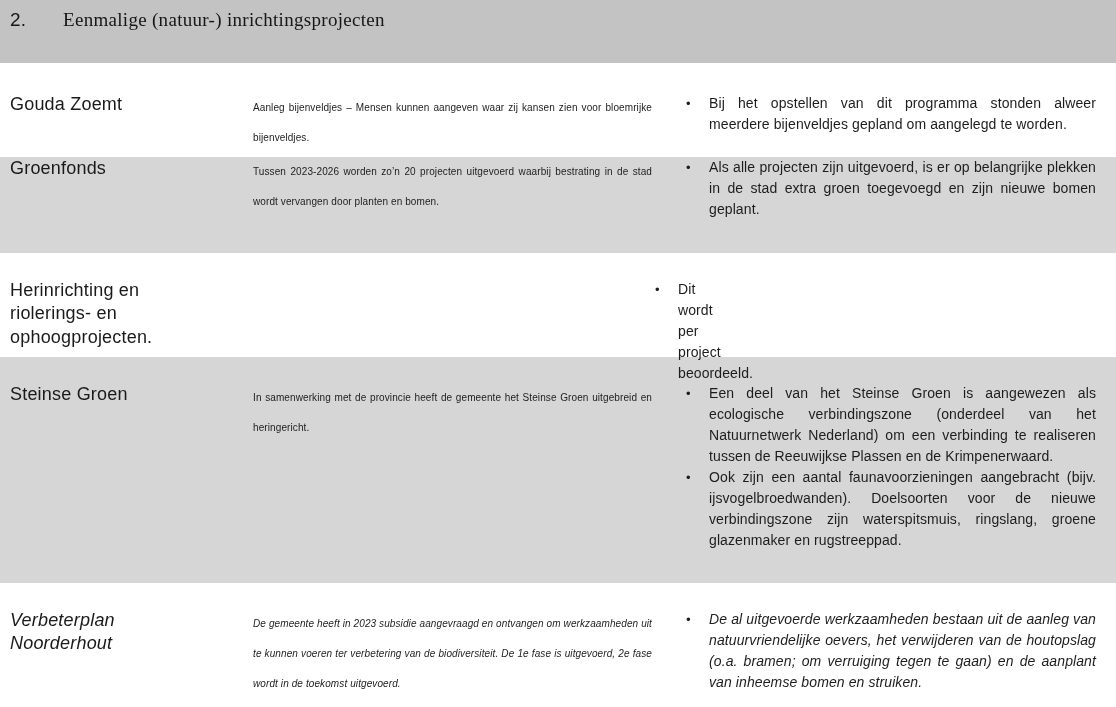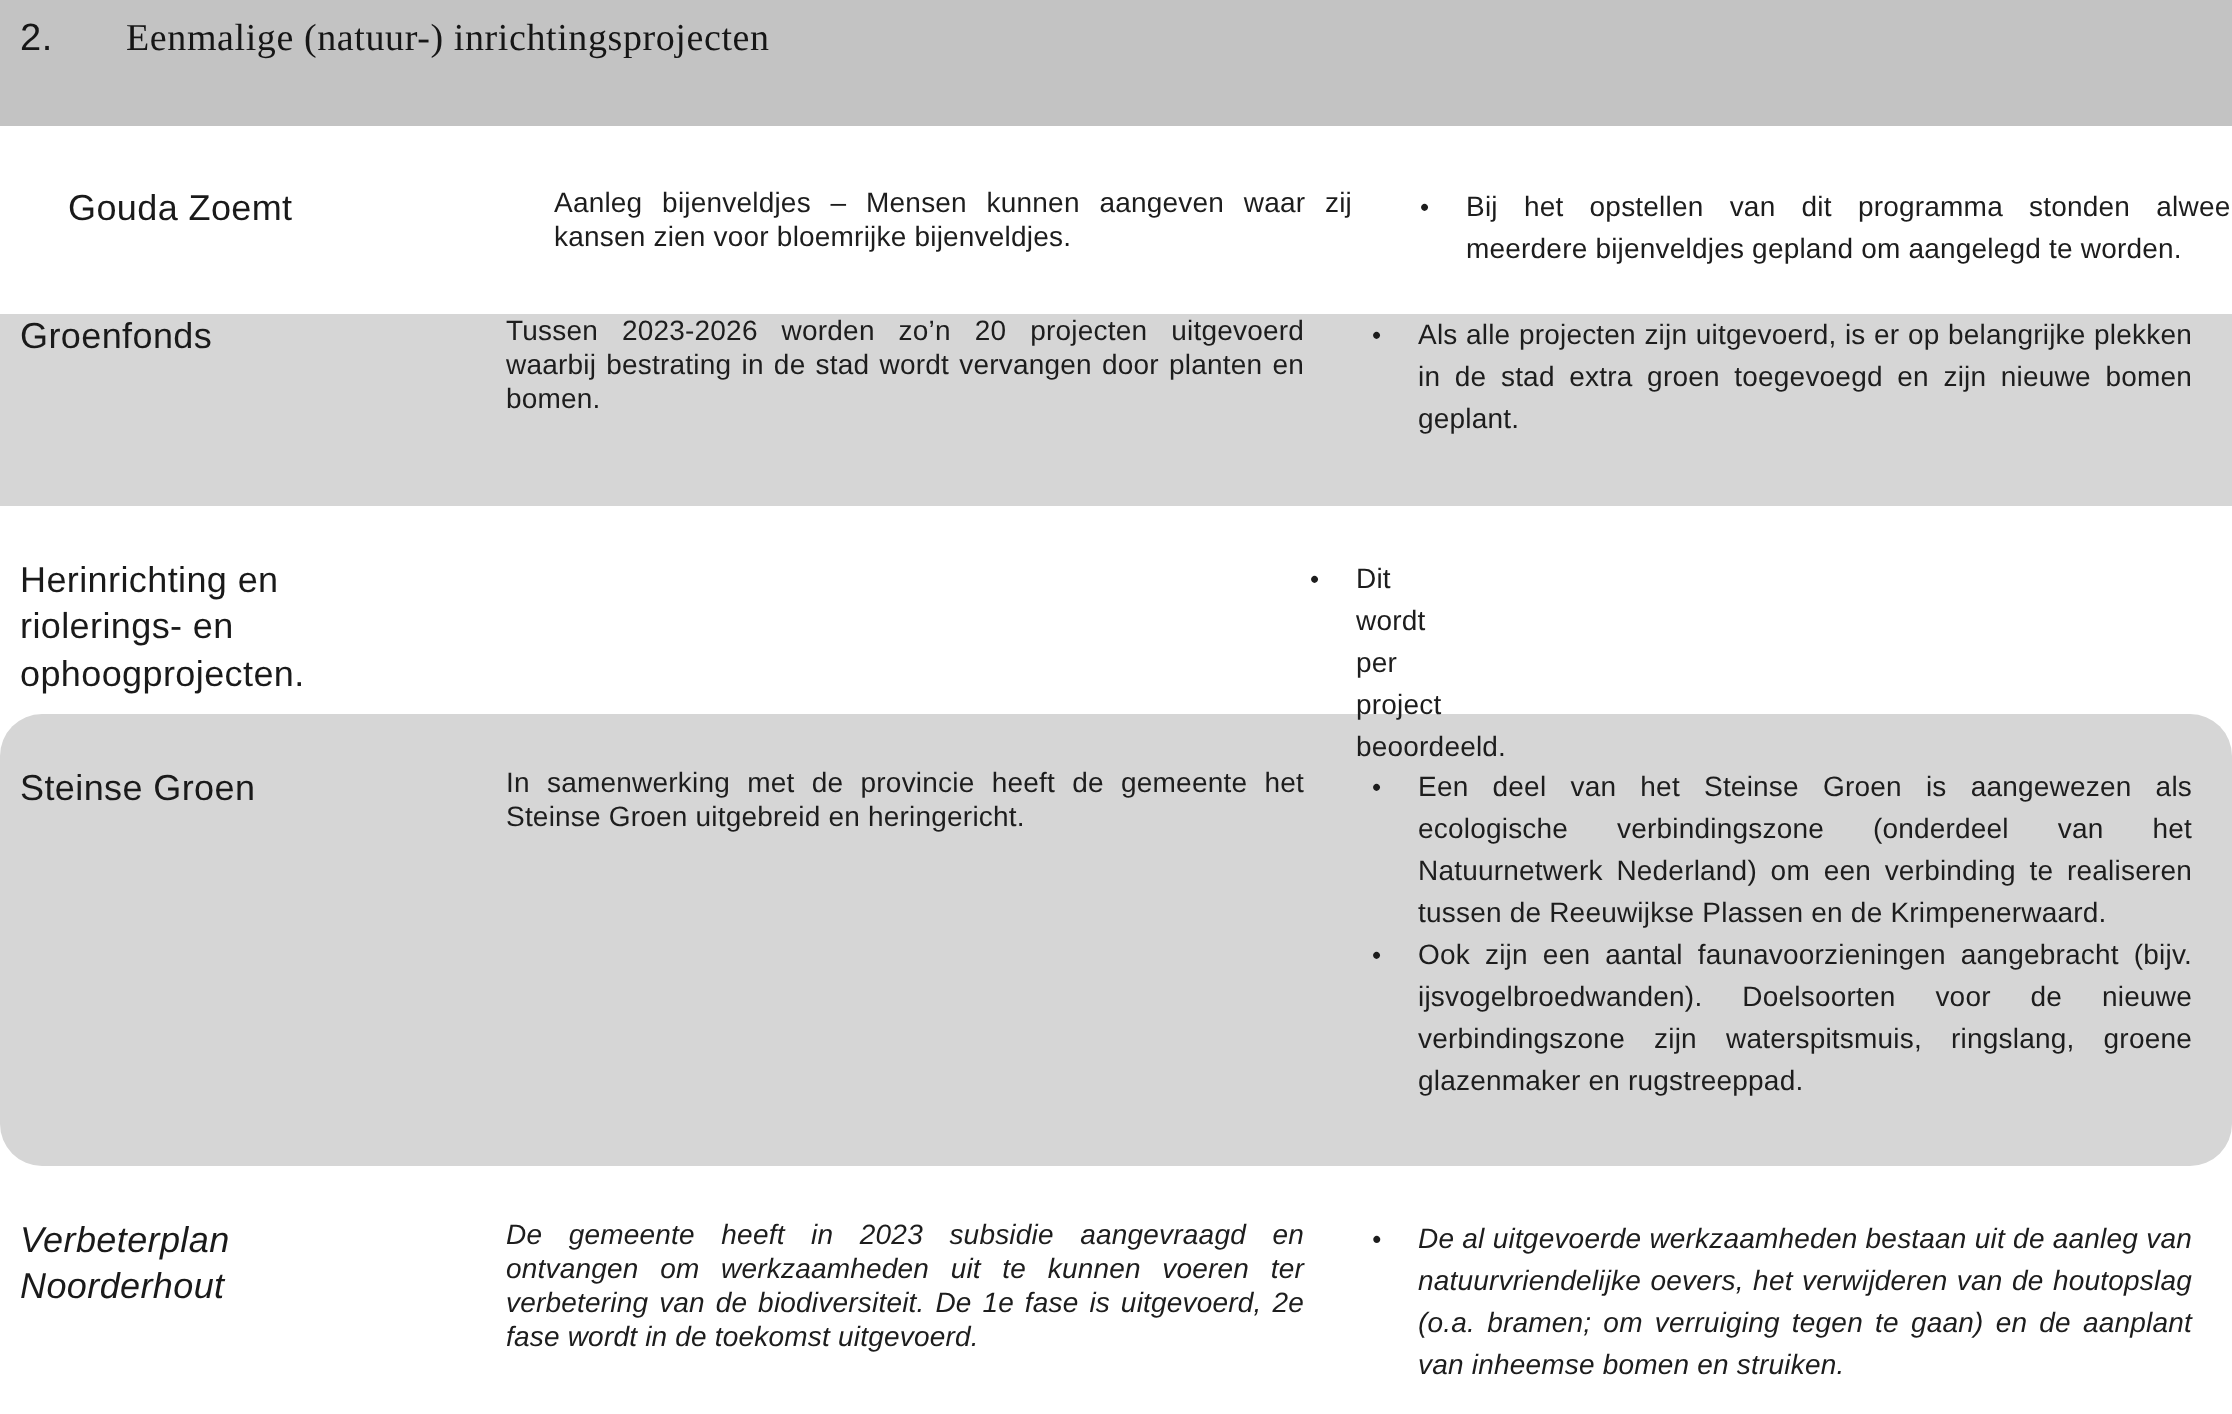--- a/index.html
+++ b/index.html
@@ -26,37 +26,37 @@
   .section-number { width: 53px; flex: 0 0 53px; }
   .section-title { flex: 1; font-family: Liberation Serif, serif; }
 
   
   .row {
     display: grid;
     grid-template-columns: 253px 399px 31px 413px;
     width: 1116px;
   }
   .row.shaded { background: var(--shaded-bg, #d6d6d6); }
-  .row:nth-child(1) { height: 94px;  padding-top: 30px; padding-left: 24px; }
+  .row:nth-child(1) { height: 94px;  padding-top: 30px; }
   .row:nth-child(2) { height: 96px;  }
   .row:nth-child(3) { height: 104px; padding-top: 26px; }
-  .row:nth-child(4) { height: 226px; padding-top: 26px; border-radius: 21px; }
+  .row:nth-child(4) { height: 226px; padding-top: 26px; }
   .row:nth-child(5) { height: 124px; padding-top: 26px; font-style: italic; }
 
   .cell-name {
     padding-left: 10px;
     padding-right: 58px;
     font-size: 18px;
     line-height: 1.3;
     letter-spacing: 0.2px;
     color: #1a1a1a;
   }
   .cell-desc {
-    font-size: 14px;
-    line-height: 17px;
+    font-size: 10px;
+    line-height: 30px;
     text-align: justify;
     letter-spacing: 0.1px;
   }
   .cell-bullets ul {
     list-style: none;
   }
   .cell-bullets li {
     position: relative;
     padding-left: 26px;
     font-size: 14px;

